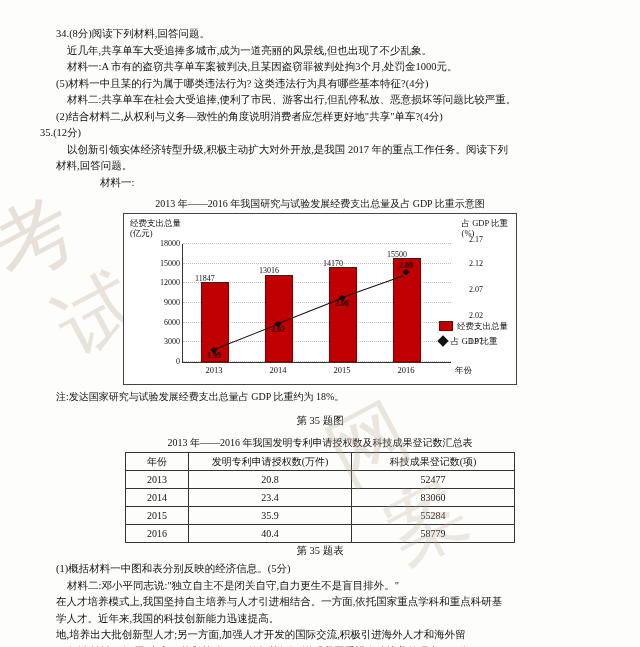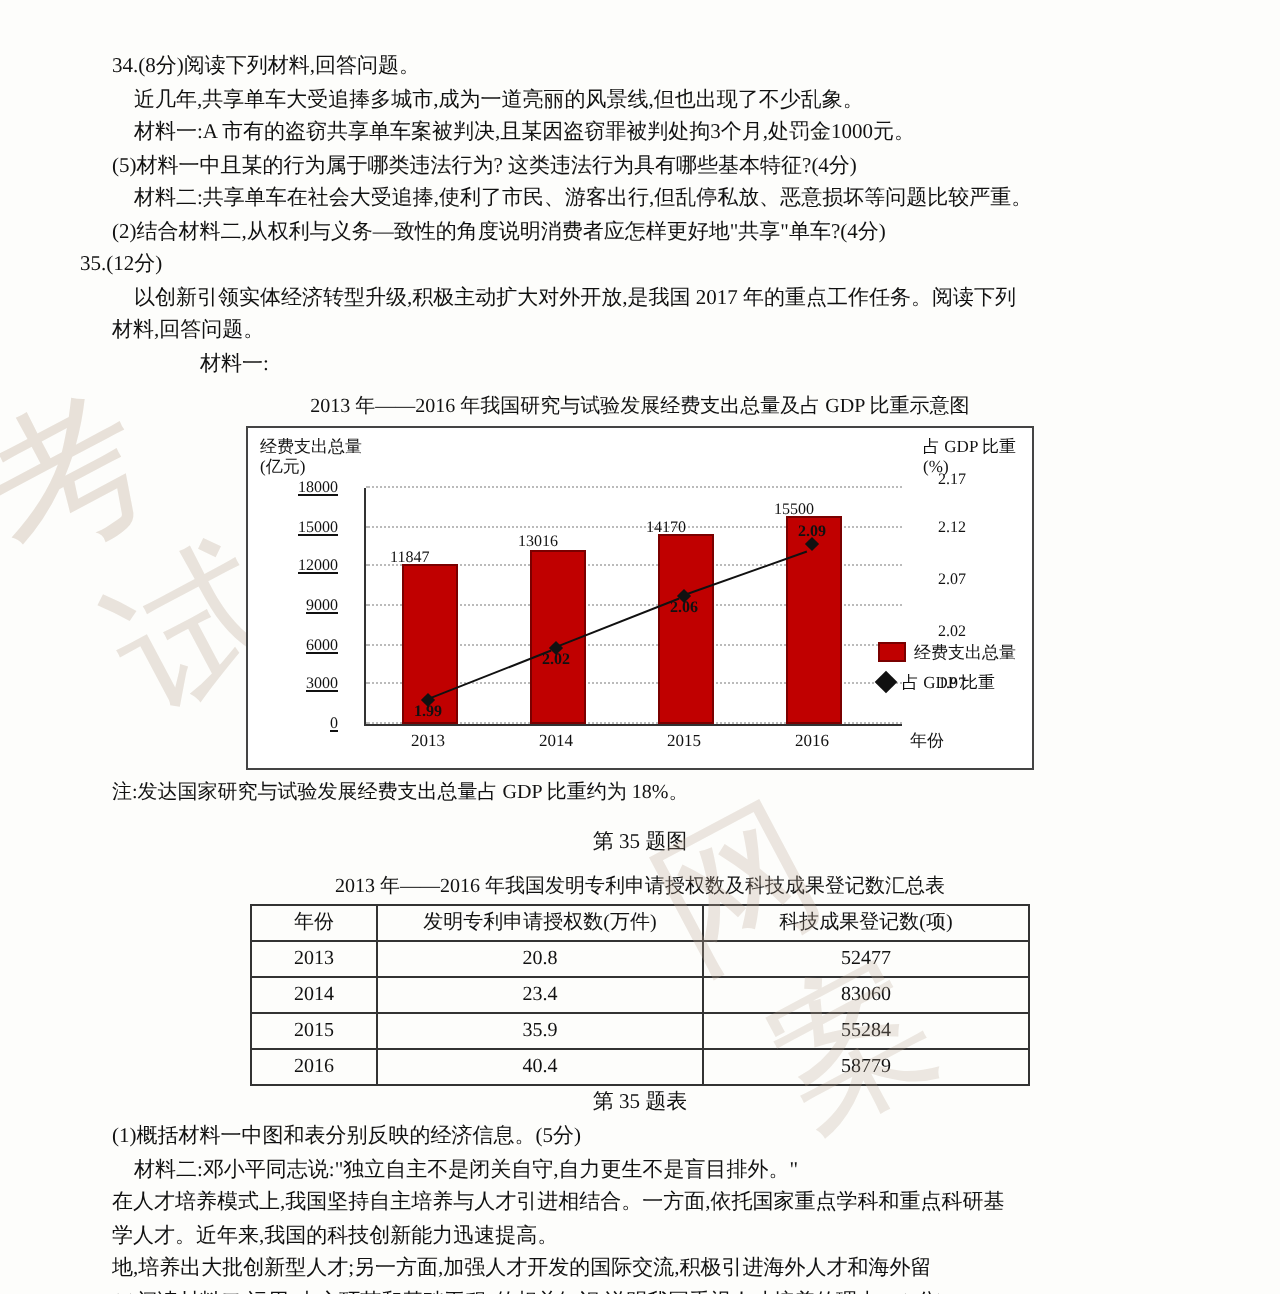--- a/index.html
+++ b/index.html
@@ -23,21 +23,21 @@
   .figtitle{font-size:10px;line-height:14px;}
   .chartbox{
     width:394px;height:172px;margin:2px auto 0 auto;
     border:1px solid #444;background:#fff;position:relative;
     box-sizing:border-box;
   }
   .axis-label-l{position:absolute;left:6px;top:4px;font-size:8.5px;line-height:10px;text-align:left;}
   .axis-label-r{position:absolute;right:8px;top:4px;font-size:8.5px;line-height:10px;text-align:left;}
   .plot{position:absolute;left:58px;top:30px;width:268px;height:118px;border-left:1px solid #333;border-bottom:1px solid #333;}
   .gl{position:absolute;left:0;right:0;height:0;border-top:1px dotted #bbb;}
-  .ytick{position:absolute;right:100%;margin-right:14px;font-size:8px;line-height:8px;transform:translateY(-4px);white-space:nowrap;text-decoration:underline;}
+  .ytick{position:absolute;right:100%;margin-right:3px;font-size:8px;line-height:8px;transform:translateY(-4px);white-space:nowrap;}
   .ytickR{position:absolute;left:100%;margin-left:18px;font-size:8px;line-height:8px;transform:translateY(-4px);white-space:nowrap;}
   .bar{position:absolute;bottom:0;width:26px;background:#c00000;border:1px solid #7a0000;}
   .barlab{position:absolute;font-size:8px;line-height:8px;white-space:nowrap;}
   .xtick{position:absolute;top:100%;margin-top:3px;font-size:8.5px;line-height:10px;transform:translateX(-50%);white-space:nowrap;}
   .xaxis-name{position:absolute;top:100%;margin-top:3px;left:272px;font-size:8.5px;line-height:10px;white-space:nowrap;}
   .pt{position:absolute;width:5px;height:5px;background:#111;transform:translate(-50%,50%) rotate(45deg);}
   .seg{position:absolute;height:0;border-top:1.2px solid #111;transform-origin:0 0;}
   .ptlab{position:absolute;font-size:8px;line-height:8px;white-space:nowrap;font-weight:bold;}
   .legend{position:absolute;right:8px;bottom:34px;font-size:8.5px;line-height:12px;text-align:left;}
   .legend div{display:flex;align-items:center;gap:4px;margin-bottom:3px;}

